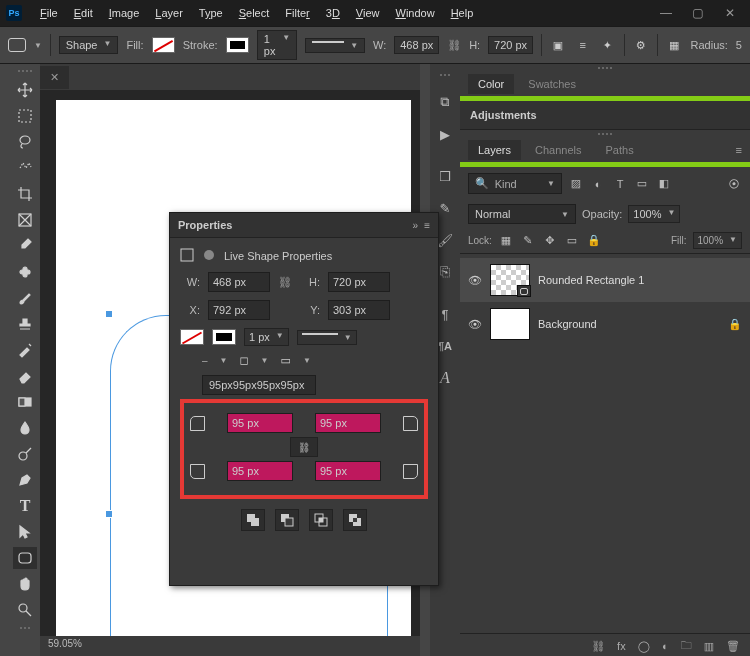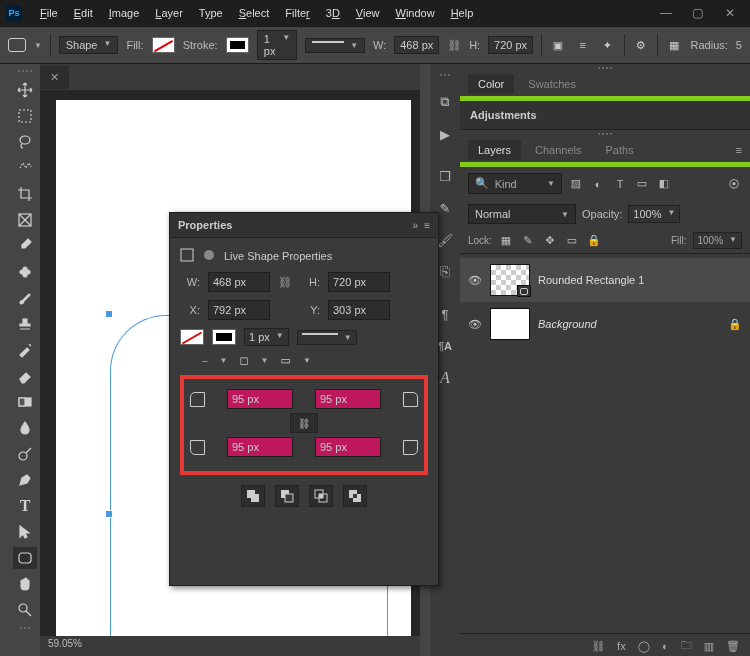--- a/index.html
+++ b/index.html
@@ -348,20 +348,21 @@
             </div>
         </div>
         <div class="prow" style="gap:12px;padding-left:22px">
           <span>⎯</span>
           <span class="chev">▼</span>
           <span>◻</span>
           <span class="chev">▼</span>
           <span>▭</span>
           <span class="chev">▼</span>
         </div>
+        <div class="longbox">95px95px95px95px</div>
         <div class="corner-box">
           <div class="crnrow">
             <span class="crn-ic tl"></span>
             <input class="cin" value="95 px" style="">
             <input class="cin" value="95 px" style="">
             <span class="crn-ic tr"></span>
           </div>
           <div class="link-center">⛓</div>
           <div class="crnrow">
             <span class="crn-ic bl"></span>
@@ -489,21 +490,21 @@
         <div class="layer active">
           <span class="eye">👁</span>
           <div class="thumb check">
               <div class="mini"></div>
             </div>
           <span class="lname">Rounded Rectangle 1</span>
         </div>
         <div class="layer">
           <span class="eye">👁</span>
           <div class="thumb"></div>
-          <span class="lname" style="font-style:italic">Background</span>
+          <span class="lname" style="">Background</span>
           <span class="lock">🔒</span>
         </div>
       </div>
       <div class="lfoot">
         <span>⛓</span>
         <span>fx</span>
         <span>◯</span>
         <span>◐</span>
         <span>🗀</span>
         <span>▥</span>

